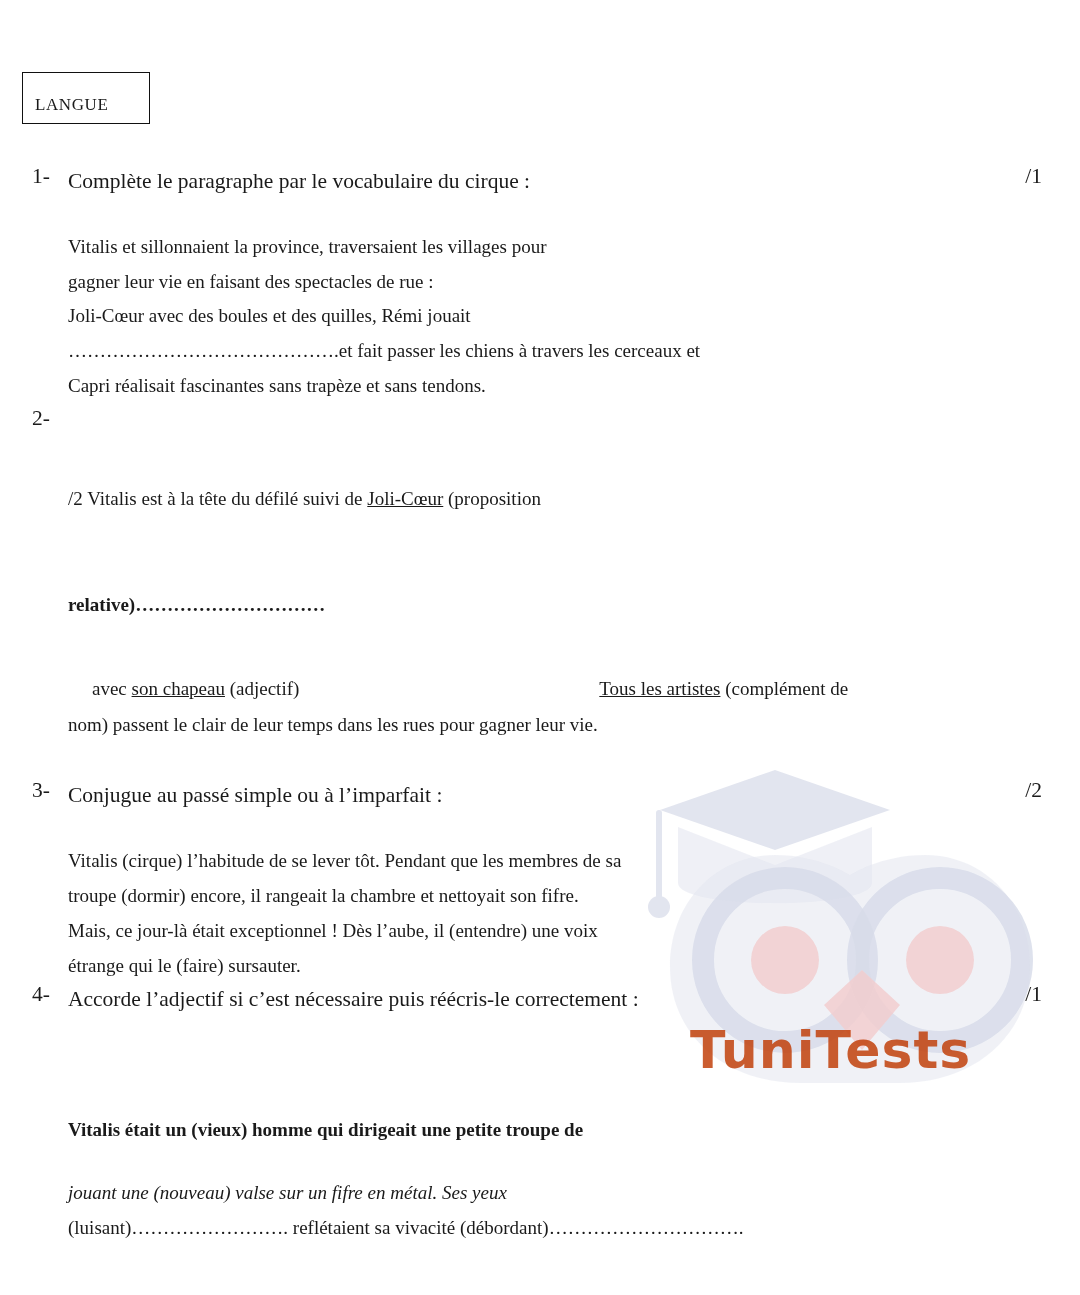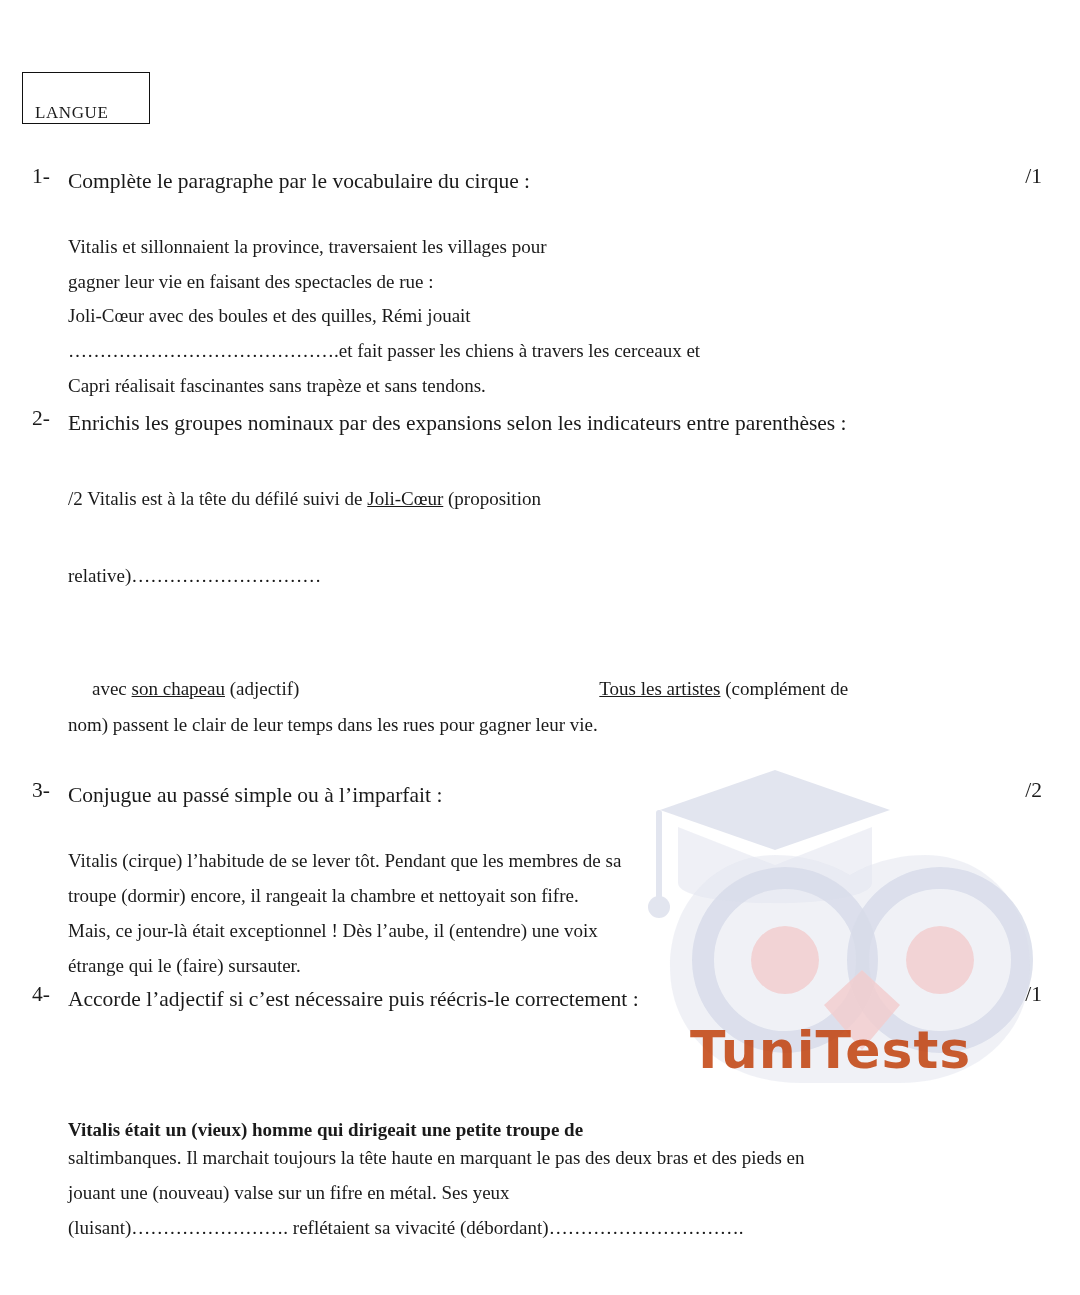--- a/index.html
+++ b/index.html
@@ -50,21 +50,21 @@
 
   .langue-box {
     position: absolute;
     left: 22px;
     top: 72px;
     width: 128px;
     height: 52px;
     border: 1.5px solid #111;
     box-sizing: border-box;
     display: flex;
-    align-items: flex-end;
+    align-items: center;
     padding-top: 13px;
     padding-left: 12px;
     background: transparent;
     z-index: 2;
   }
   .langue-box span {
     font-size: 17px;
     letter-spacing: .6px;
   }
   .q-num {
@@ -137,42 +137,40 @@
   <div class="q-text" style="top:164px;">Complète le paragraphe par le vocabulaire du cirque :</div>
   <div class="mark" style="top:164px;">/1</div>
 
   <div class="body-block" style="top:229px;">Vitalis et                                     sillonnaient la province, traversaient les villages pour</div>
   <div class="body-block" style="top:264px;">gagner leur vie en faisant des spectacles de rue :</div>
   <div class="body-block" style="top:298px;">Joli-Cœur                          avec des boules et des quilles, Rémi jouait</div>
   <div class="body-block" style="top:333px;">…………………………………….et fait passer les chiens à travers les cerceaux et</div>
   <div class="body-block" style="top:368px;">Capri réalisait                   fascinantes sans trapèze et sans tendons.</div>
 
   <div class="q-num" style="top:406px;">2-</div>
-  <div class="q-text" style="top:406px;">Enrichis les groupes nominaux par des expansions selon les indicateurs entre parenthèses :</div>
 
   <div class="body-block" style="top:481px;">
     <span>/2 Vitalis est à la tête du défilé suivi de</span> <span class="u">Joli-Cœur</span> <span>(proposition</span>
   </div>
-  <div class="body-block" style="top:558px;">relative)…………………………</div>
+  <div class="body-block" style="top:587px;font-weight:bold;">relative)…………………………</div>
   <div class="body-block" style="top:671px;margin-left:24px;">
     <span>avec </span><span class="u">son chapeau</span><span> (adjectif)</span><span class="gap-lg"></span><span class="u">Tous les artistes</span><span> (complément de</span>
   </div>
   <div class="body-block" style="top:707px;">nom)                 passent le clair de leur temps dans les rues pour gagner leur vie.</div>
 
   <div class="q-num" style="top:778px;">3-</div>
   <div class="q-text" style="top:778px;">Conjugue au passé simple ou à l’imparfait :</div>
   <div class="mark" style="top:778px;">/2</div>
 
   <div class="body-block" style="top:843px;">Vitalis (cirque)                         l’habitude de se lever tôt. Pendant que les membres de sa</div>
   <div class="body-block" style="top:878px;">troupe (dormir)                         encore, il rangeait la chambre et nettoyait son fifre.</div>
   <div class="body-block" style="top:913px;">Mais, ce jour-là était exceptionnel ! Dès l’aube, il (entendre)                une voix</div>
   <div class="body-block" style="top:948px;">étrange qui le (faire)                     sursauter.</div>
 
   <div class="q-num" style="top:982px;">4-</div>
   <div class="q-text" style="top:982px;">Accorde l’adjectif si c’est nécessaire puis réécris-le correctement :</div>
   <div class="mark" style="top:982px;">/1</div>
 
   <div class="body-block" style="top:1112px;font-weight:bold;">Vitalis était un (vieux)                        homme qui dirigeait une petite troupe de</div>
-  <div class="body-block" style="top:1140px;">saltimbanques. Il marchait toujours la tête haute en marquant le pas des deux bras et des pieds en</div>
-  <div class="body-block" style="top:1175px;">jouant une (nouveau)                       valse sur un fifre en métal. Ses yeux</div>
+  <div class="body-block" style="top:1175px;font-style:italic;">jouant une (nouveau)                       valse sur un fifre en métal. Ses yeux</div>
   <div class="body-block" style="top:1210px;">(luisant)……………………. reflétaient sa vivacité (débordant)………………………….</div>
 
 </div>
 
 </body></html>

